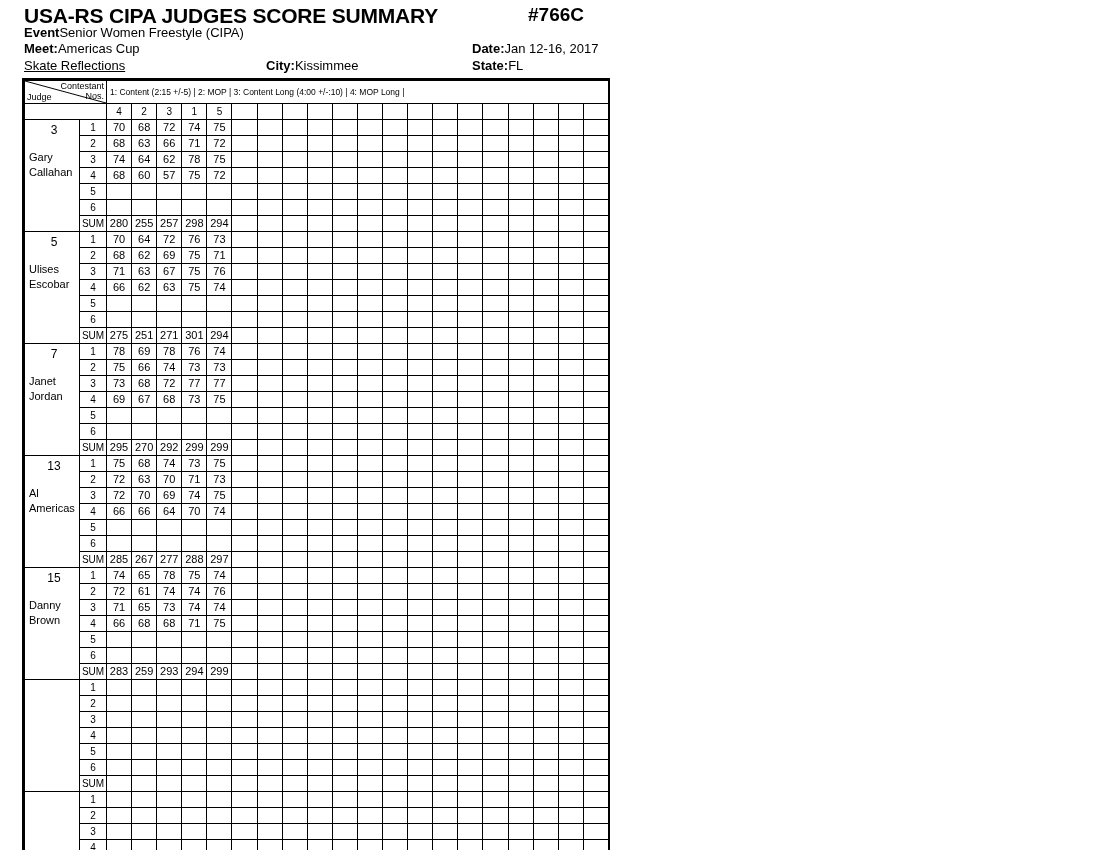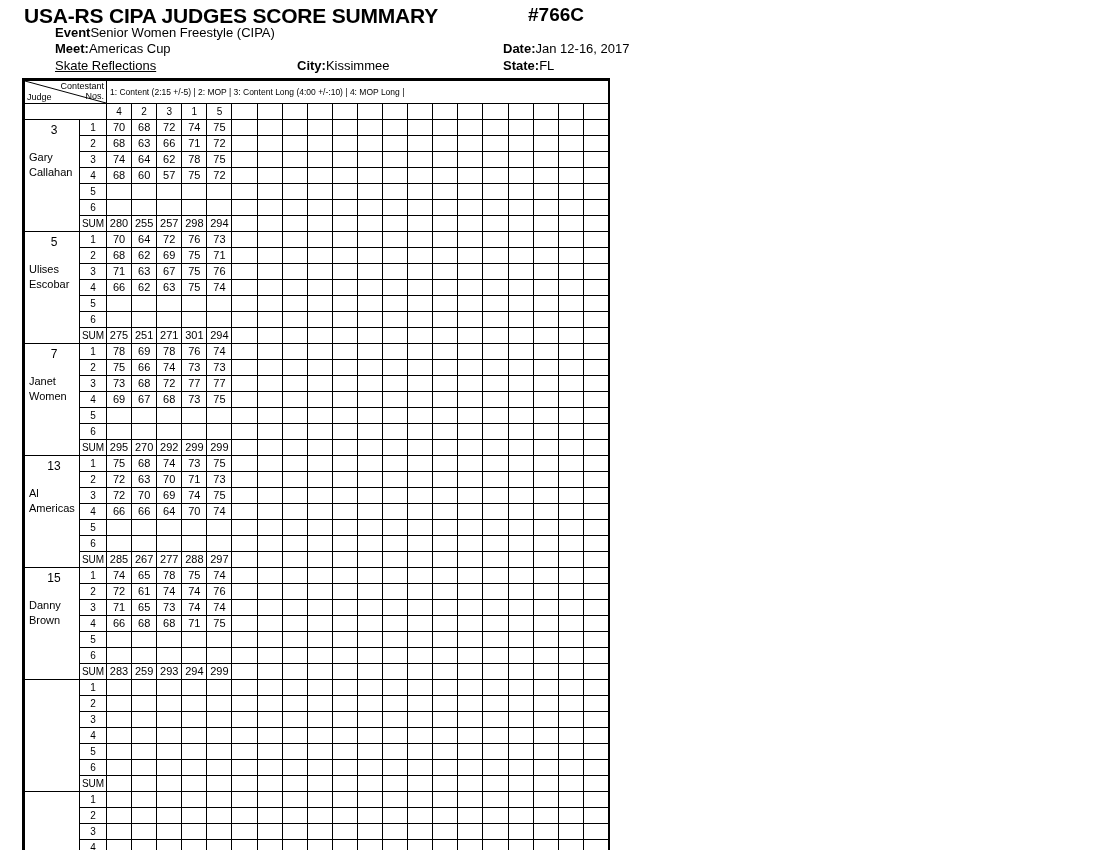--- a/index.html
+++ b/index.html
@@ -35,21 +35,20 @@
     font-size: 19px;
     font-weight: bold;
   }
   .lbl {
     font-weight: bold;
   }
   .hdr-line {
     position: absolute;
     font-size: 13px;
     white-space: nowrap;
-    margin-left: 31px;
   }
   #hdr-event { left: 24px; top: 25px; }
   #hdr-meet  { left: 24px; top: 41px; }
   #hdr-skate { left: 24px; top: 58px; text-decoration: underline; }
   #hdr-city  { left: 266px; top: 58px; }
   #hdr-date  { left: 472px; top: 41px; }
   #hdr-state { left: 472px; top: 58px; }
 
   
   #sheet {
@@ -565,21 +564,21 @@
           <td class="sumcell"></td>
           <td class="sumcell"></td>
           <td class="sumcell"></td>
           <td class="sumcell"></td>
           <td class="sumcell"></td>
         </tr>
         <tr>
           <td rowspan="7" class="judge-cell">
             <span class="judge-num">7</span>
             <span class="judge-name">Janet</span>
-            <span class="judge-name">Women</span>
+            <span class="judge-name">Jordan</span>
           </td>
           <td class="rowlabel">1</td>
           <td class="scorecell">78</td>
           <td class="scorecell">69</td>
           <td class="scorecell">78</td>
           <td class="scorecell">76</td>
           <td class="scorecell">74</td>
           <td class="scorecell"></td>
           <td class="scorecell"></td>
           <td class="scorecell"></td>

